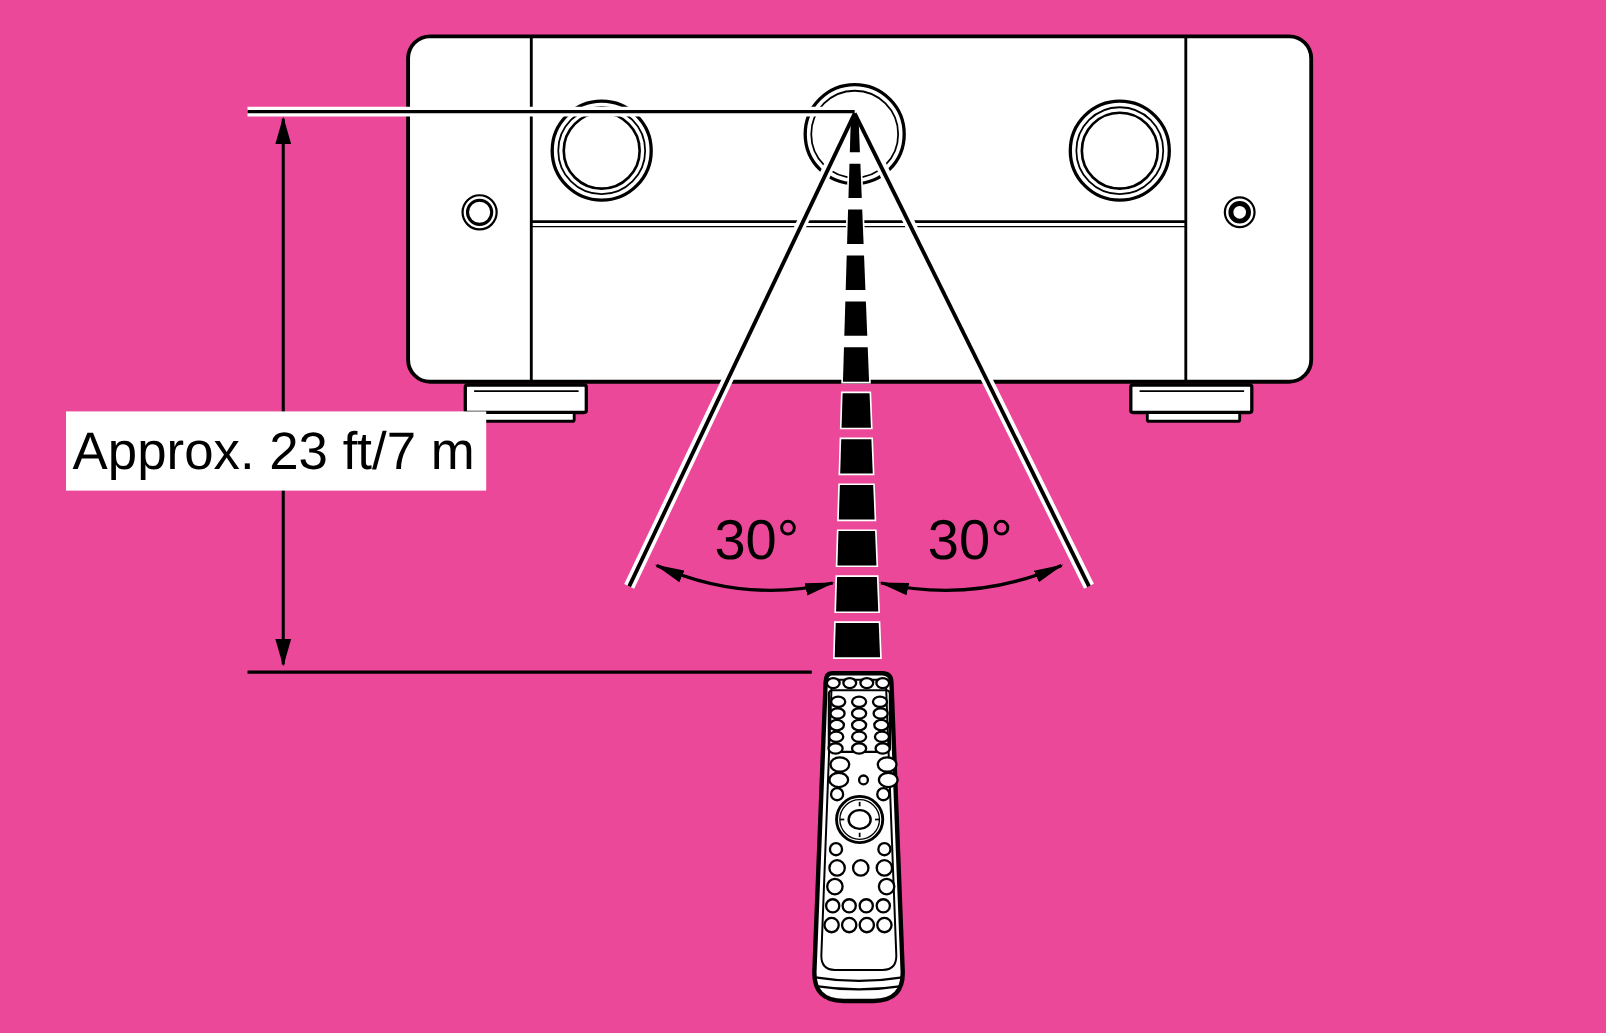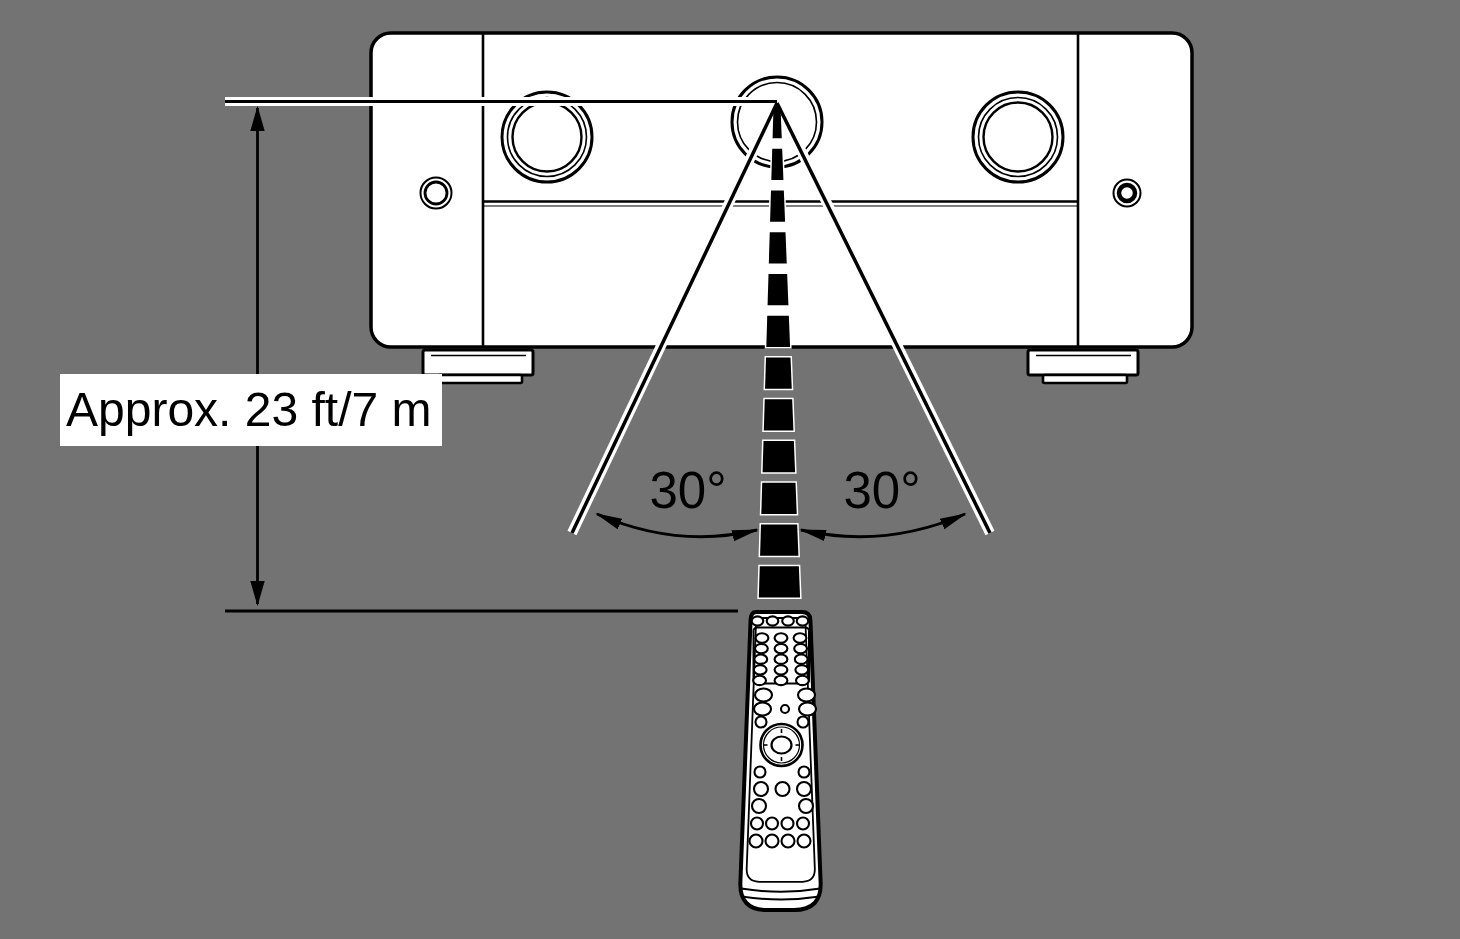--- a/index.html
+++ b/index.html
@@ -1,16 +1,16 @@
 <!DOCTYPE html>
 <html><head>
 <meta charset="utf-8">
 <style>
   html,body{margin:0;padding:0;background:#fff;}
-  .stage{position:relative;width:1460px;height:939px;background:#737373;overflow:hidden;
+  .stage{position:relative;width:1460px;height:939px;background:#ec4899;overflow:hidden;
          font-family:"Liberation Sans", sans-serif;}
   svg{display:block;}
   text{font-family:"Liberation Sans", sans-serif;fill:#000;}
 </style>
 </head>
 <body>
 
 <div class="stage">
 <svg width="1460" height="939" viewBox="0 0 1460 939">
   <defs>

